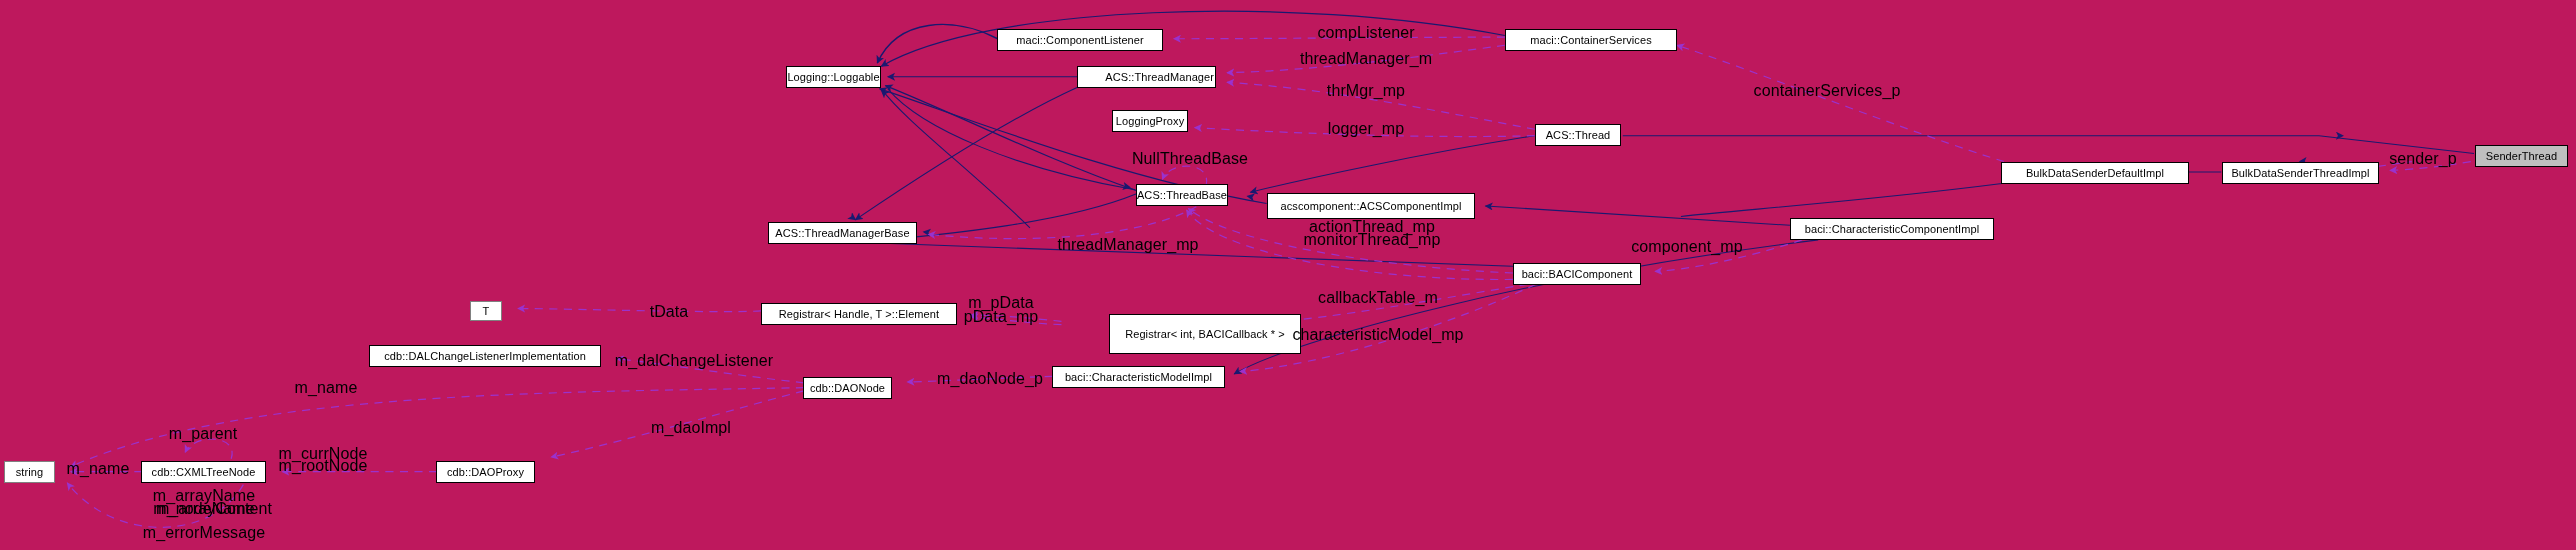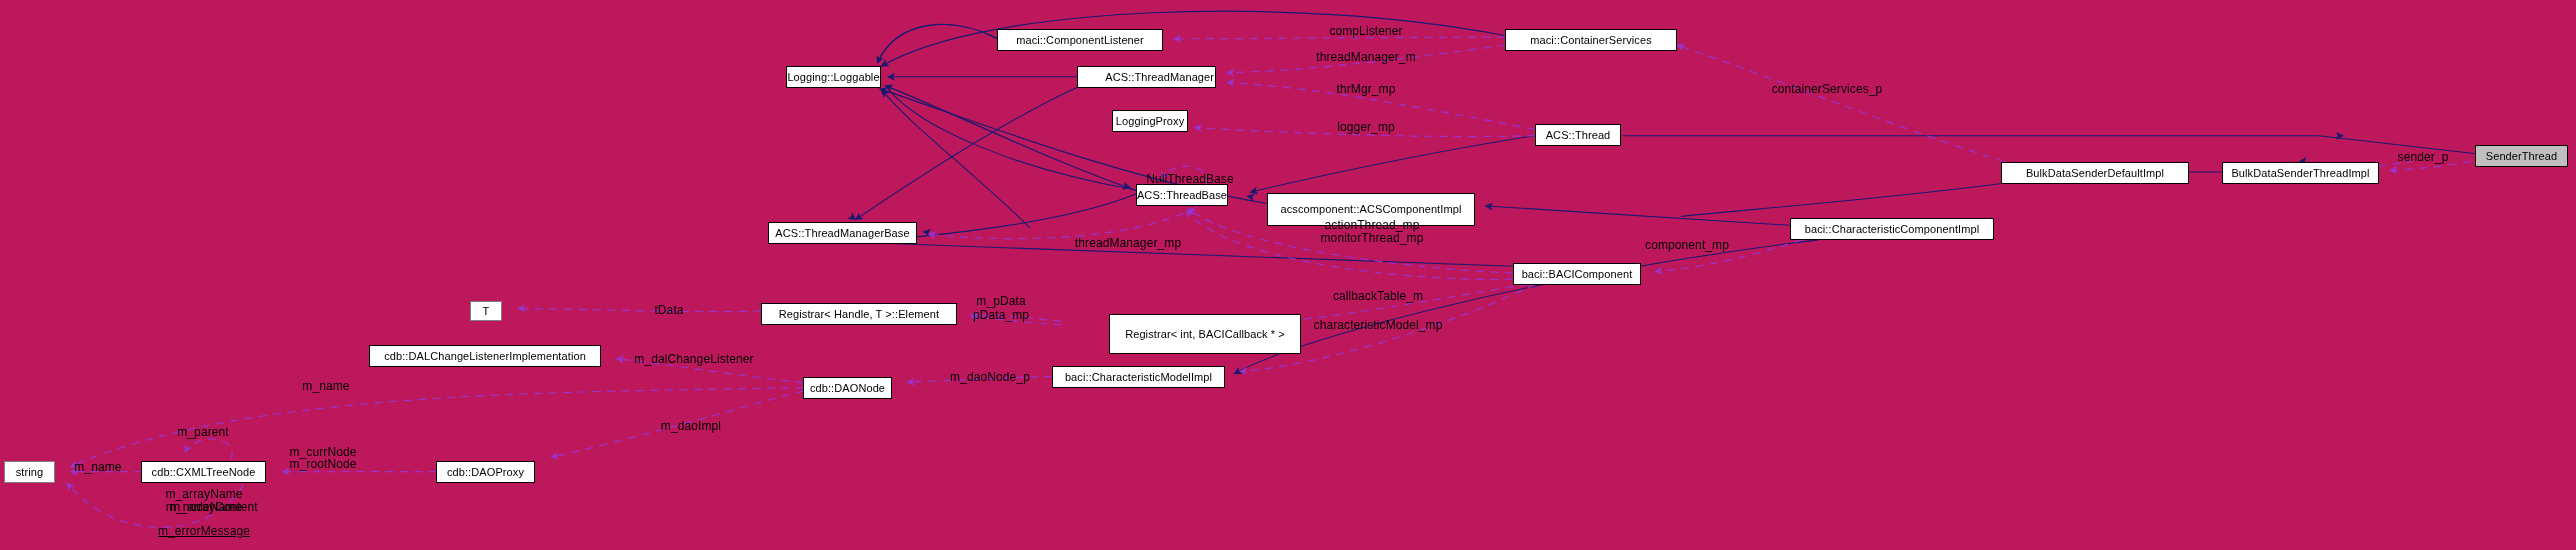--- a/index.html
+++ b/index.html
@@ -18,21 +18,21 @@
     align-items:center;
     justify-content:center;
     white-space:nowrap;
     padding:0 5.7px;
     letter-spacing:0.1px;
   }
   .node.gray-border{border:0.8px solid #808080;}
   .node.highlight{background:#bfbfbf;border:0.8px solid #000000;}
   .elabel{
     position:absolute;
-    font-size:12px;
+    font-size:16px;
     color:#000000;
     white-space:pre;
     line-height:1.18;
     letter-spacing:0.1px;
   }
   .elabel.center{transform:translateX(-50%);text-align:center;}
 </style>
 </head>
 <body>
 
@@ -170,57 +170,57 @@
   <div class="node" style="left:997px;top:29px;width:166px;height:22px;">maci::ComponentListener</div>
   <div class="node" style="left:1505px;top:29px;width:172px;height:22px;">maci::ContainerServices</div>
   <div class="node" style="left:786px;top:66px;width:95px;height:22px;">Logging::Loggable</div>
   <div class="node" style="left:1077px;top:66px;width:139px;height:22px;padding-left:32px;">ACS::ThreadManager</div>
   <div class="node" style="left:1112px;top:110px;width:76px;height:22px;">LoggingProxy</div>
   <div class="node" style="left:1535px;top:124px;width:86px;height:22px;">ACS::Thread</div>
   <div class="node" style="left:2001px;top:162px;width:188px;height:22px;">BulkDataSenderDefaultImpl</div>
   <div class="node" style="left:2222px;top:162px;width:157px;height:22px;">BulkDataSenderThreadImpl</div>
   <div class="node highlight" style="left:2475px;top:145px;width:93px;height:22px;">SenderThread</div>
   <div class="node" style="left:1136px;top:184px;width:92px;height:22px;">ACS::ThreadBase</div>
-  <div class="node" style="left:1267px;top:193px;width:208px;height:33px;">acscomponent::ACSComponentImpl</div>
+  <div class="node" style="left:1267px;top:193px;width:208px;height:26px;">acscomponent::ACSComponentImpl</div>
   <div class="node" style="left:1790px;top:218px;width:204px;height:22px;">baci::CharacteristicComponentImpl</div>
   <div class="node" style="left:768px;top:222px;width:149px;height:22px;">ACS::ThreadManagerBase</div>
   <div class="node" style="left:1513px;top:263px;width:128px;height:22px;">baci::BACIComponent</div>
   <div class="node gray-border" style="left:470px;top:301px;width:32px;height:20px;">T</div>
   <div class="node" style="left:761px;top:303px;width:196px;height:22px;">Registrar&lt; Handle, T &gt;::Element</div>
   <div class="node" style="left:1109px;top:314px;width:192px;height:40px;">Registrar&lt; int, BACICallback * &gt;</div>
   <div class="node" style="left:369px;top:345px;width:232px;height:22px;">cdb::DALChangeListenerImplementation</div>
   <div class="node" style="left:803px;top:377px;width:89px;height:22px;">cdb::DAONode</div>
   <div class="node" style="left:1052px;top:366px;width:173px;height:22px;">baci::CharacteristicModelImpl</div>
   <div class="node gray-border" style="left:4px;top:461px;width:51px;height:22px;">string</div>
   <div class="node" style="left:141px;top:461px;width:125px;height:22px;">cdb::CXMLTreeNode</div>
   <div class="node" style="left:436px;top:461px;width:99px;height:22px;">cdb::DAOProxy</div>
 
   <div class="elabel center" style="left:1366px;top:24px;">compListener</div>
   <div class="elabel center" style="left:1366px;top:50px;">threadManager_m</div>
   <div class="elabel center" style="left:1366px;top:82px;">thrMgr_mp</div>
   <div class="elabel center" style="left:1366px;top:120px;">logger_mp</div>
   <div class="elabel center" style="left:1827px;top:82px;">containerServices_p</div>
   <div class="elabel center" style="left:2423px;top:150px;">sender_p</div>
-  <div class="elabel center" style="left:1190px;top:150px;margin-top:22px;">NullThreadBase</div>
+  <div class="elabel center" style="left:1190px;top:150px;">NullThreadBase</div>
   <div class="elabel center" style="left:1372px;top:218px;">actionThread_mp</div>
   <div class="elabel center" style="left:1372px;top:231px;">monitorThread_mp</div>
   <div class="elabel center" style="left:1687px;top:238px;">component_mp</div>
   <div class="elabel center" style="left:1128px;top:236px;">threadManager_mp</div>
   <div class="elabel center" style="left:669px;top:303px;">tData</div>
   <div class="elabel center" style="left:1001px;top:294px;">m_pData</div>
   <div class="elabel center" style="left:1001px;top:308px;">pData_mp</div>
   <div class="elabel center" style="left:1378px;top:289px;">callbackTable_m</div>
-  <div class="elabel center" style="left:1378px;top:318px;">characteristicModel_mp</div>
+  <div class="elabel center" style="left:1378px;top:326px;">characteristicModel_mp</div>
   <div class="elabel center" style="left:694px;top:352px;">m_dalChangeListener</div>
   <div class="elabel center" style="left:990px;top:370px;">m_daoNode_p</div>
   <div class="elabel center" style="left:326px;top:379px;">m_name</div>
   <div class="elabel center" style="left:691px;top:419px;">m_daoImpl</div>
   <div class="elabel center" style="left:203px;top:425px;">m_parent</div>
   <div class="elabel center" style="left:323px;top:445px;">m_currNode</div>
   <div class="elabel center" style="left:323px;top:457px;">m_rootNode</div>
   <div class="elabel center" style="left:98px;top:460px;">m_name</div>
   <div class="elabel center" style="left:204px;top:487px;">m_arrayName</div>
   <div class="elabel center" style="left:204px;top:500px;">m_nodeName</div>
   <div class="elabel center" style="left:204px;top:500px;padding-left:20px;">m_arrayContent</div>
-  <div class="elabel center" style="left:204px;top:524px;text-decoration:underline;">m_errorMessage</div>
+  <div class="elabel center" style="left:204px;top:524px;">m_errorMessage</div>
 
 </div>
 
 
 </body></html>

